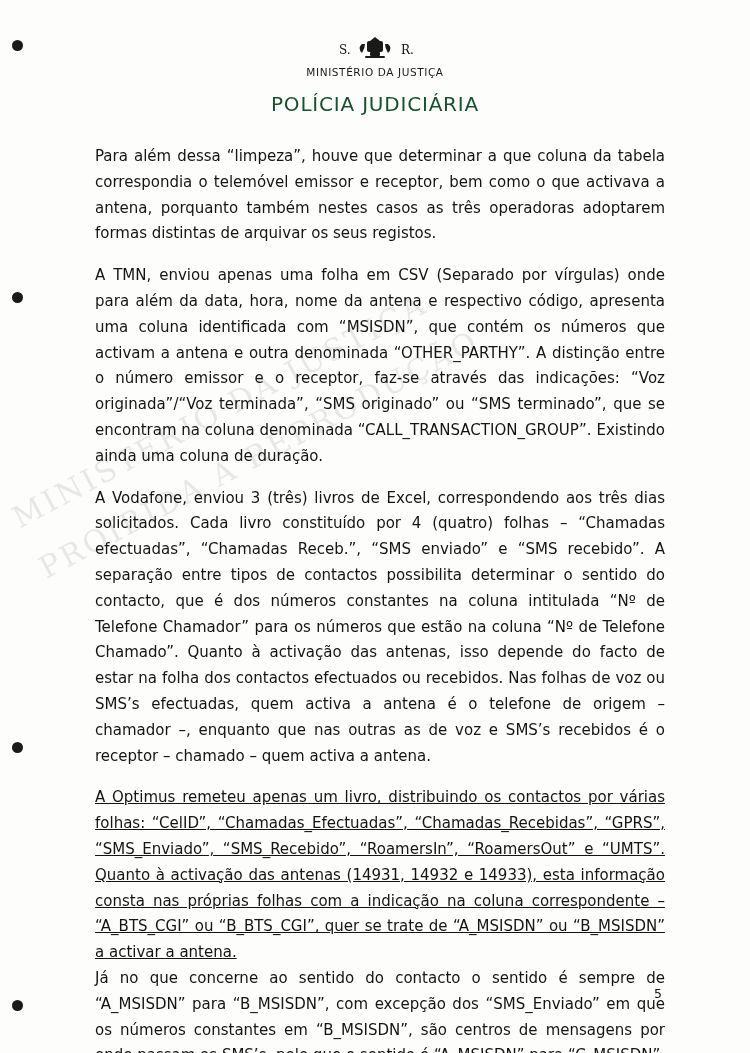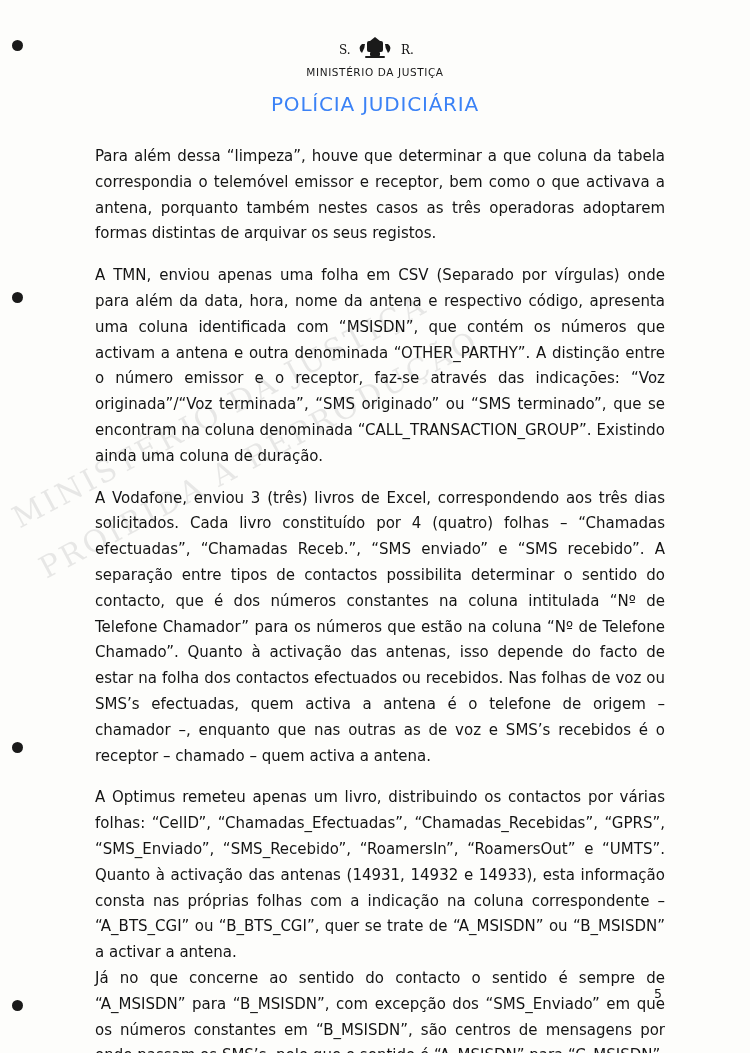--- a/index.html
+++ b/index.html
@@ -49,21 +49,21 @@
   .ministry {
     font-size: 10.5px;
     letter-spacing: 0.6px;
     margin-top: 2px;
     color: #1a1a1a;
   }
   .policia {
     font-size: 20px;
     letter-spacing: 0.8px;
     margin-top: 14px;
-    color: #3b82f6;
+    color: #14532d;
   }
   .directoria {
     font-size: 9.5px;
     letter-spacing: 0.8px;
     margin-top: 8px;
     color: #1a1a1a;
   }
 
   .body-text {
     position: relative;
@@ -73,20 +73,21 @@
     line-height: 1.72;
     text-align: justify;
     color: #141414;
     z-index: 2;
   }
   .body-text p {
     margin: 0 0 16px 0;
   }
   .body-text p.tight {
     margin-bottom: 0;
+    text-decoration: underline;
   }
 
   .watermark {
     position: absolute;
     left: 60px;
     top: 330px;
     width: 600px;
     height: 400px;
     z-index: 1;
     pointer-events: none;

